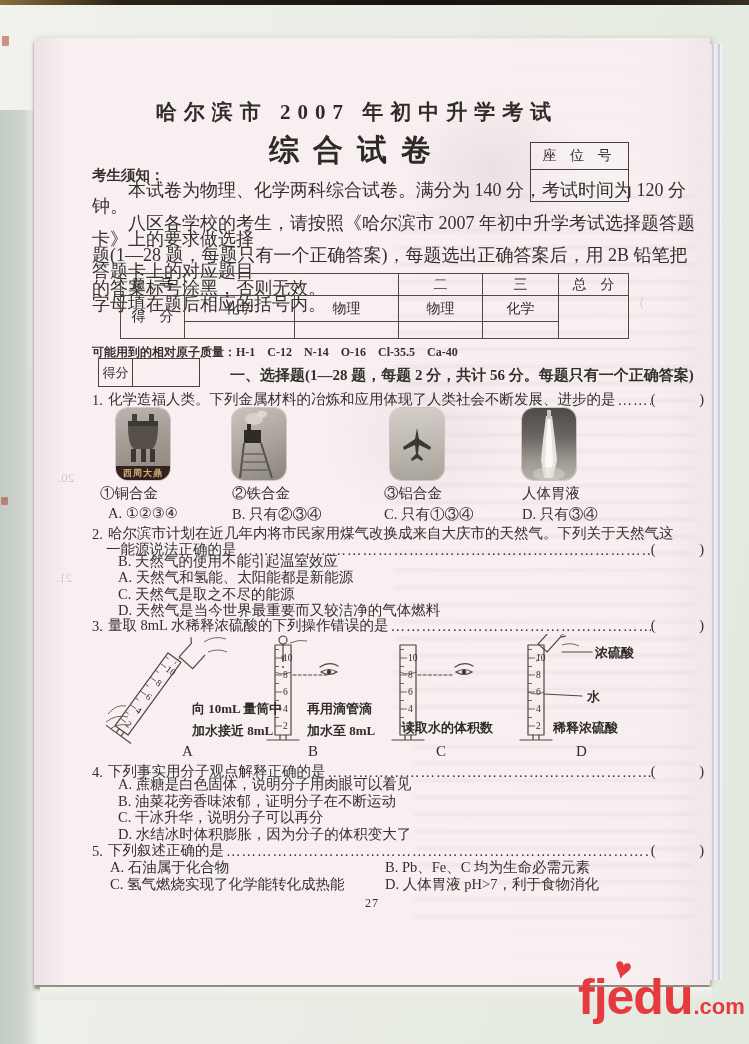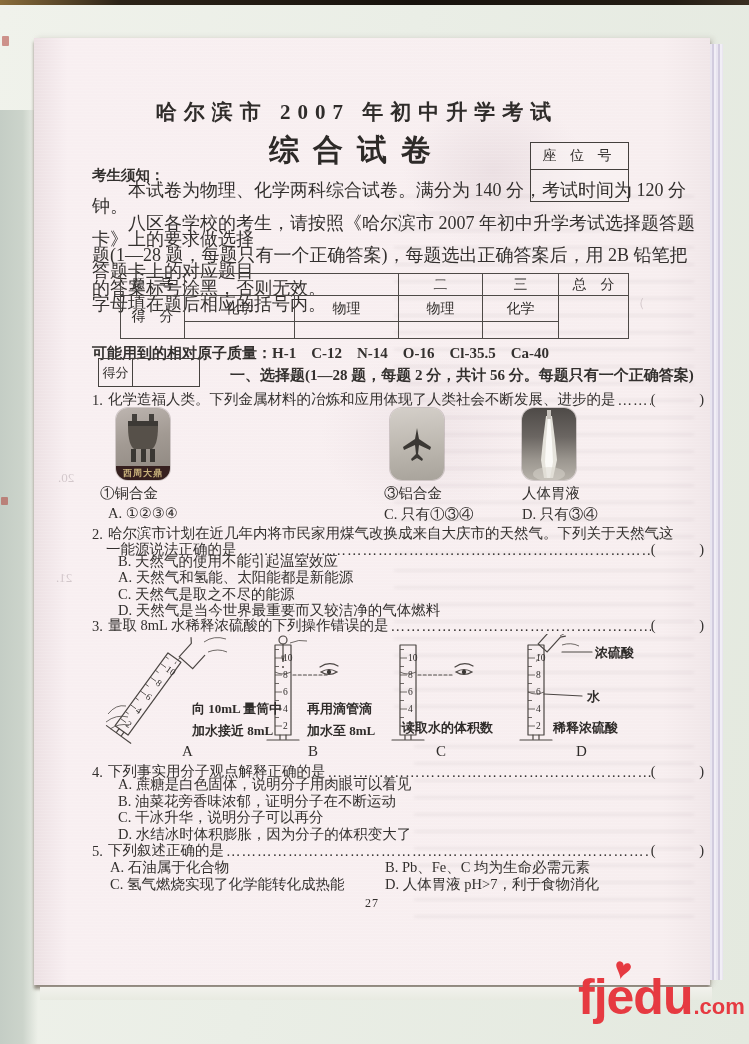--- a/index.html
+++ b/index.html
@@ -42,21 +42,21 @@
   .seat-label{height:26px;line-height:26px;border-bottom:1.2px solid #44403d;text-align:center;
     font-size:14px;letter-spacing:5px;}
 
   .notice-h{left:58px;top:128px;font-weight:600;}
   .notice{left:58px;top:144px;width:606px;line-height:16.3px;font-size:18px;}
 
   table.score-table{position:absolute;left:86px;top:235px;border-collapse:collapse;
     border:1.8px solid #4e4a47;font-size:14px;color:#33302e;}
   table.score-table td{border:1px solid #4e4a47;text-align:center;padding:0;}
 
-  .atomic{left:58px;top:306px;font-weight:600;font-size:15px;}
+  .atomic{left:58px;top:306px;font-weight:600;font-size:12px;}
 
   .score-box{left:64px;top:320px;width:100px;height:27px;border:1.5px solid #46423f;display:flex;}
   .sb-label{width:33px;border-right:1.2px solid #46423f;font-size:13px;display:flex;
     align-items:center;justify-content:center;}
   .sb-value{flex:1;}
 
   .section-h{left:196px;top:328px;font-weight:bold;font-size:15px;}
 
   .stem-row{display:flex;align-items:flex-end;}
   .qnum{margin-right:5px;flex:none;}
@@ -200,20 +200,34 @@
               <path d="M12 18 C12 33 15 39 18 41 L36 41 C39 39 42 33 42 18 Z" fill="#565049"></path>
               <rect x="15" y="41" width="5" height="13" fill="#3a3733"></rect>
               <rect x="25" y="41" width="5" height="13" fill="#3a3733"></rect>
               <rect x="34" y="41" width="5" height="13" fill="#3a3733"></rect>
             </svg>
             <div class="ding-banner">西周大鼎</div>
           </div>
           <div class="fig-cap">①铜合金</div>
           <div class="fig-opt" style="left:8px;">A. ①②③④</div>
         </div>
+        <div class="fig-col" style="left:140px;width:150px;">
+          <div class="photo ph-train">
+            <svg width="54" height="72" viewBox="0 0 54 72">
+              <ellipse cx="22" cy="11" rx="9" ry="6" fill="#d9d4cc" opacity=".9"></ellipse>
+              <ellipse cx="30" cy="6" rx="5" ry="3.5" fill="#e2ddd5" opacity=".85"></ellipse>
+              <rect x="15" y="16" width="4" height="7" fill="#2e2b28"></rect>
+              <rect x="12" y="22" width="17" height="13" fill="#2e2b28"></rect>
+              <path d="M12 35 L8 70 M29 35 L40 70" stroke="#55504b" stroke-width="2" fill="none"></path>
+              <path d="M10 46 L33 46 M9 54 L36 54 M8 62 L38 62" stroke="#6b6660" stroke-width="1.5"></path>
+            </svg>
+          </div>
+          <div class="fig-cap">②铁合金</div>
+          <div class="fig-opt">B. 只有②③④</div>
+        </div>
         <div class="fig-col" style="left:292px;width:130px;">
           <div class="photo ph-plane" style="margin-left:6px;">
             <svg width="54" height="72" viewBox="0 0 54 72">
               <path d="M27 20 L29 31 L41 39 L40 42 L29 37 L28 46 L33 51 L32 53 L27 50 L22 53 L21 51 L26 46 L25 37 L14 42 L13 39 L25 31 Z" fill="#3b3834"></path>
             </svg>
           </div>
           <div class="fig-cap">③铝合金</div>
           <div class="fig-opt">C. 只有①③④</div>
         </div>
         <div class="fig-col" style="left:430px;width:130px;">

